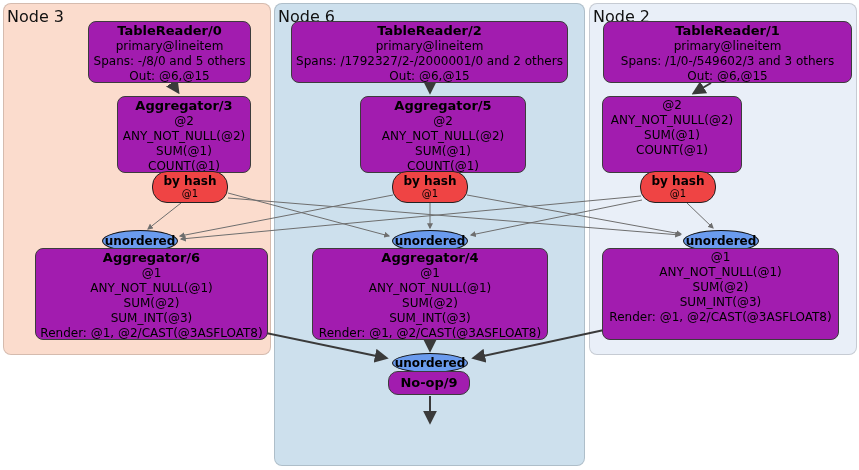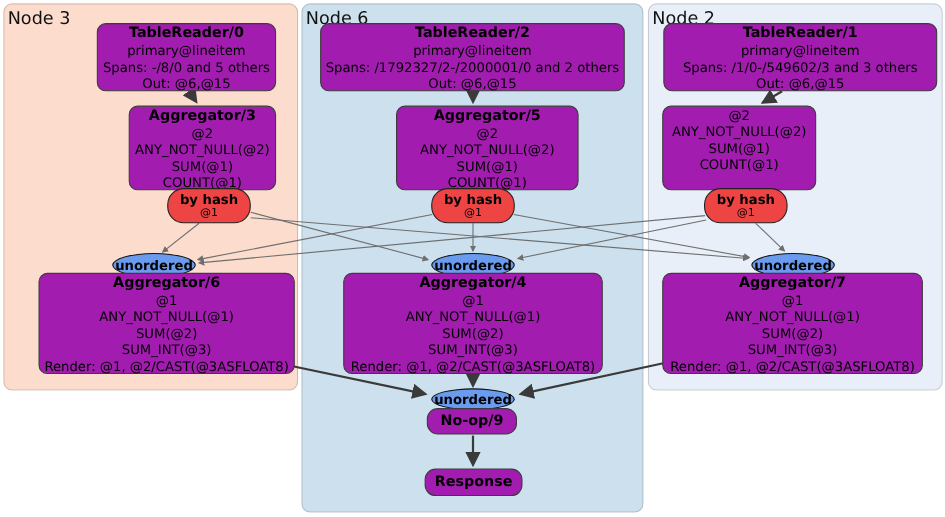--- a/index.html
+++ b/index.html
@@ -155,31 +155,27 @@
   </div>
   <div class="pbox" style="left:312px; top:248px; width:236px; height:92px;">
     <div class="ptitle">Aggregator/4</div>
     <div class="pline">@1</div>
     <div class="pline">ANY_NOT_NULL(@1)</div>
     <div class="pline">SUM(@2)</div>
     <div class="pline">SUM_INT(@3)</div>
     <div class="pline">Render: @1, @2/CAST(@3ASFLOAT8)</div>
   </div>
   <div class="pbox" style="left:602px; top:248px; width:237px; height:92px;">
-    <div class="ptitle">Aggregator/7</div>
     <div class="pline">@1</div>
     <div class="pline">ANY_NOT_NULL(@1)</div>
     <div class="pline">SUM(@2)</div>
     <div class="pline">SUM_INT(@3)</div>
     <div class="pline">Render: @1, @2/CAST(@3ASFLOAT8)</div>
   </div>
 
   <div class="sync" style="left:392px; top:353px; height:20px; line-height:18px;">
     <span>unordered</span>
   </div>
   <div class="pbox titlebox" style="left:388px; top:371px; width:82px; height:24px;">
     <div class="ptitle">No-op/9</div>
   </div>
-  <div class="pbox titlebox" style="left:386px; top:426px; width:89px; height:25px;">
-    <div class="ptitle">Response</div>
-  </div>
 
 </div>
 
 </body></html>

